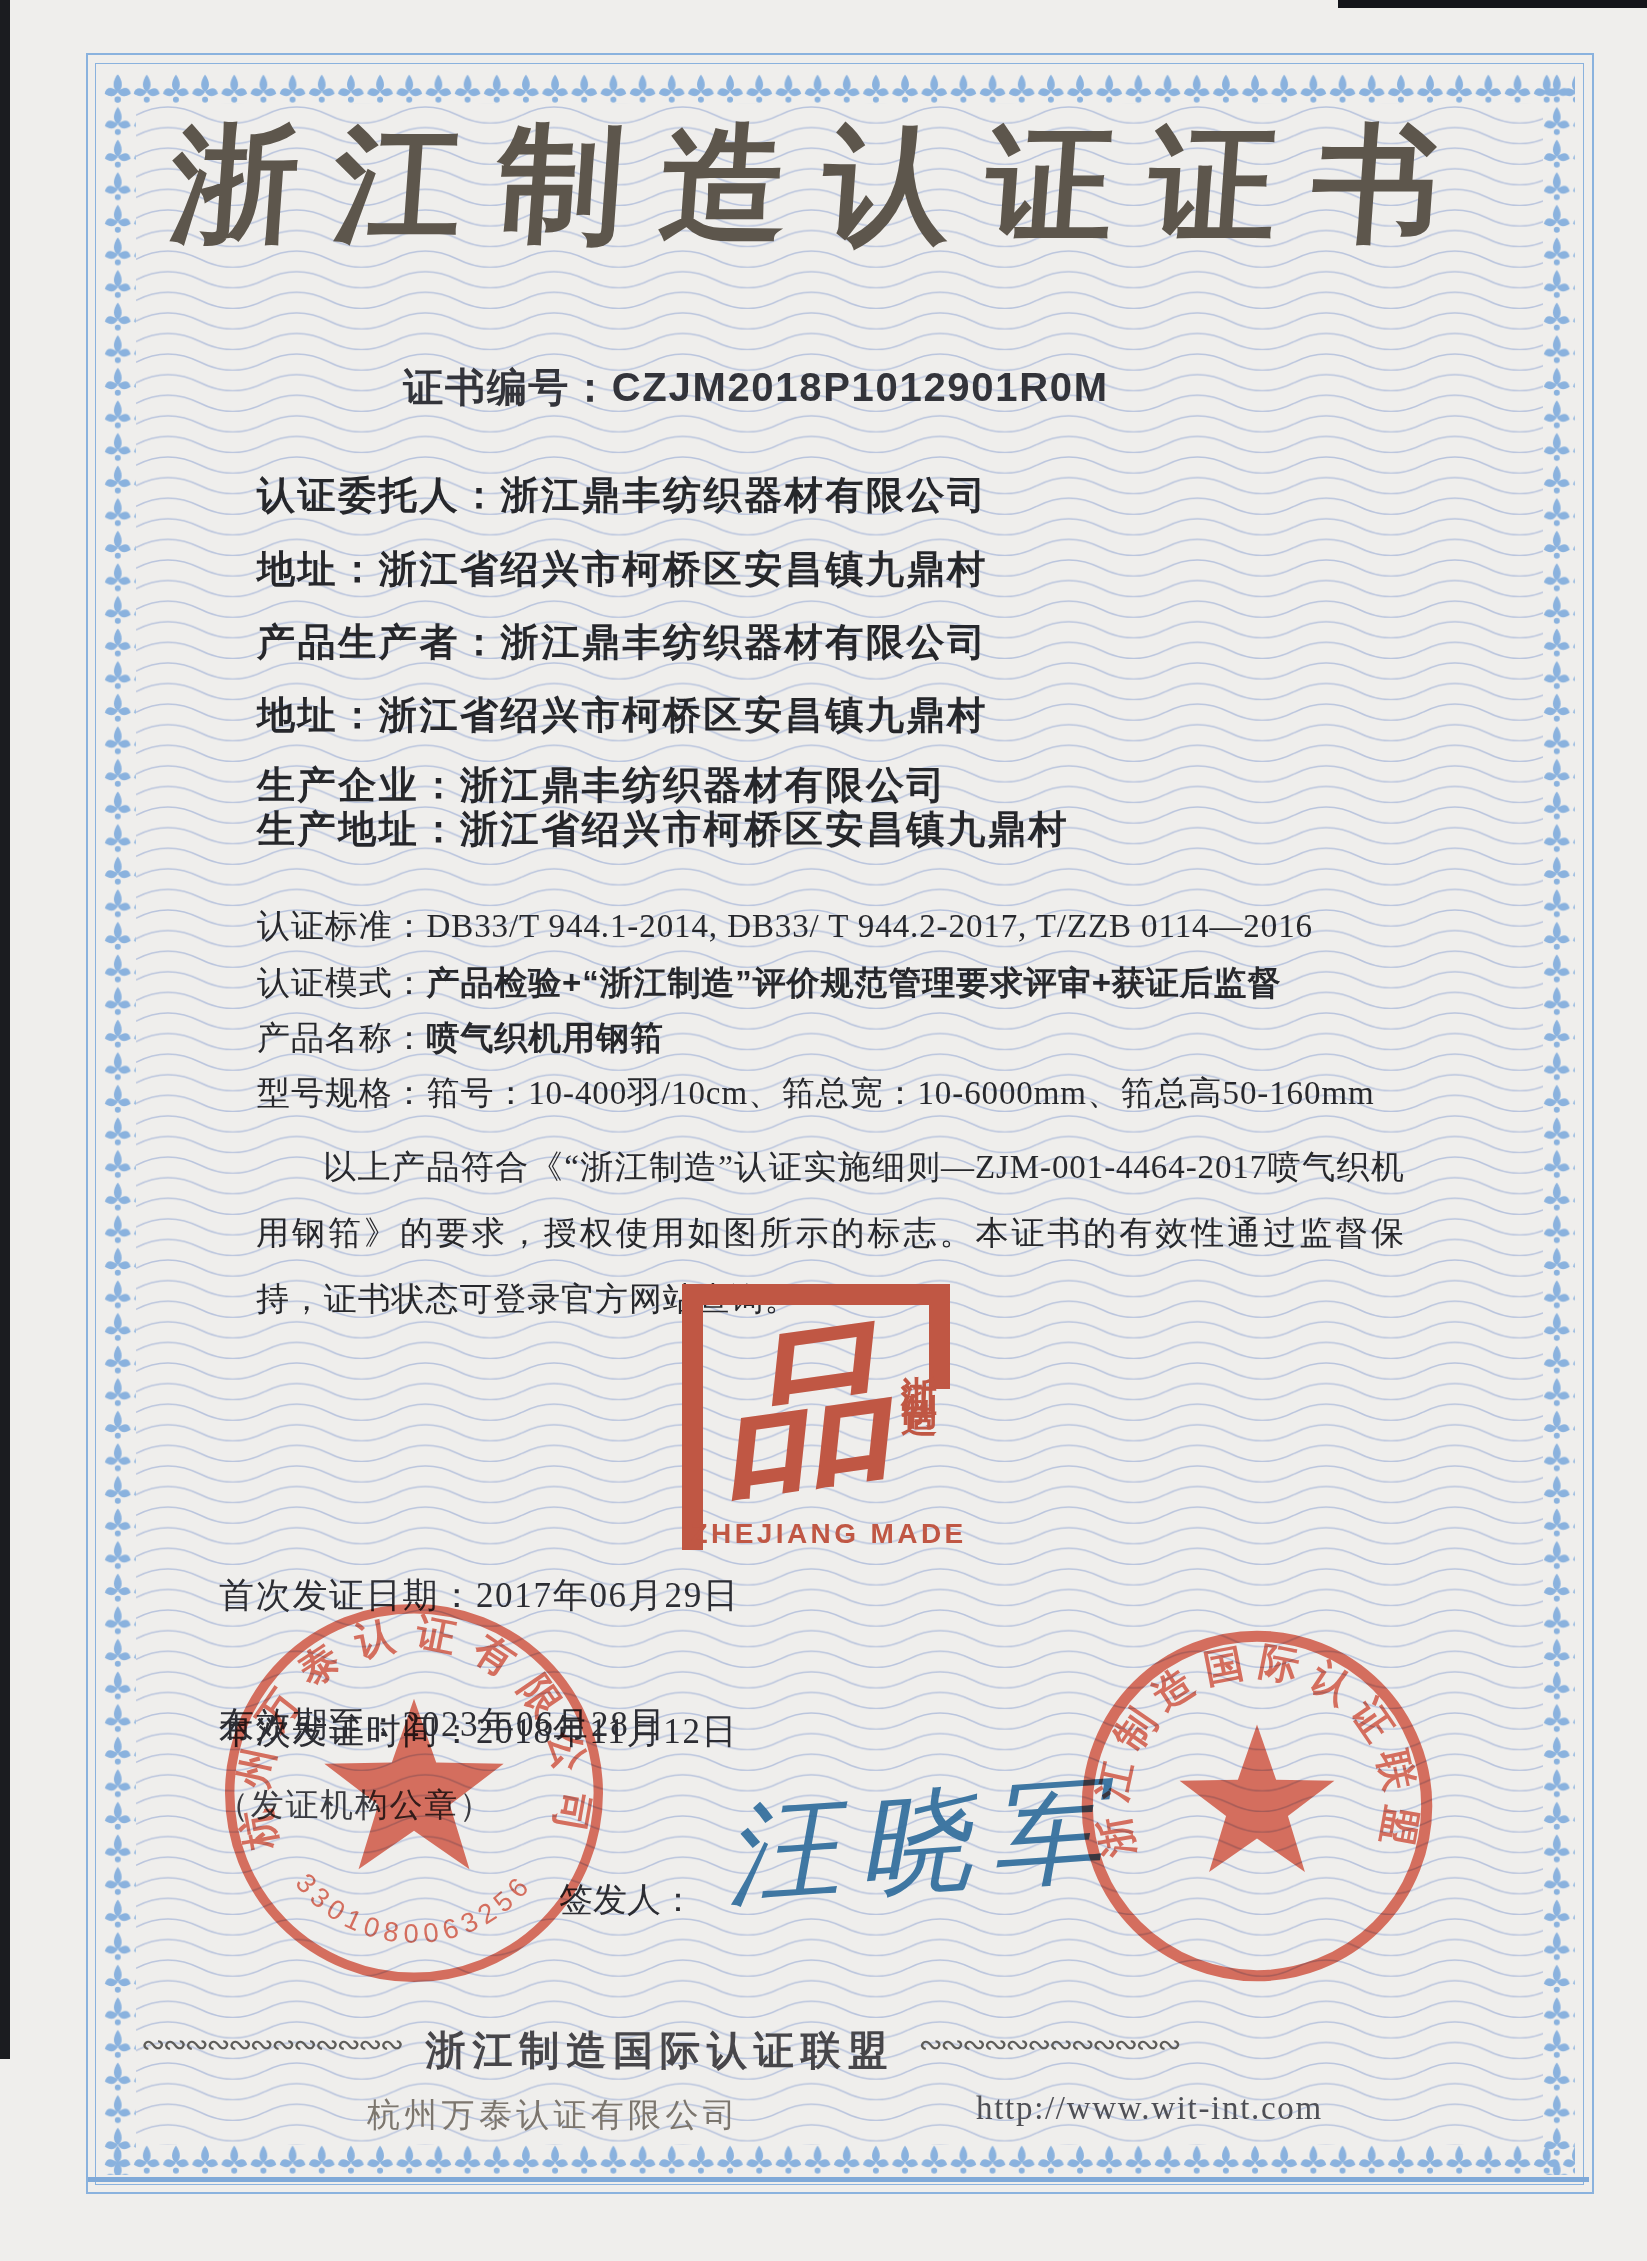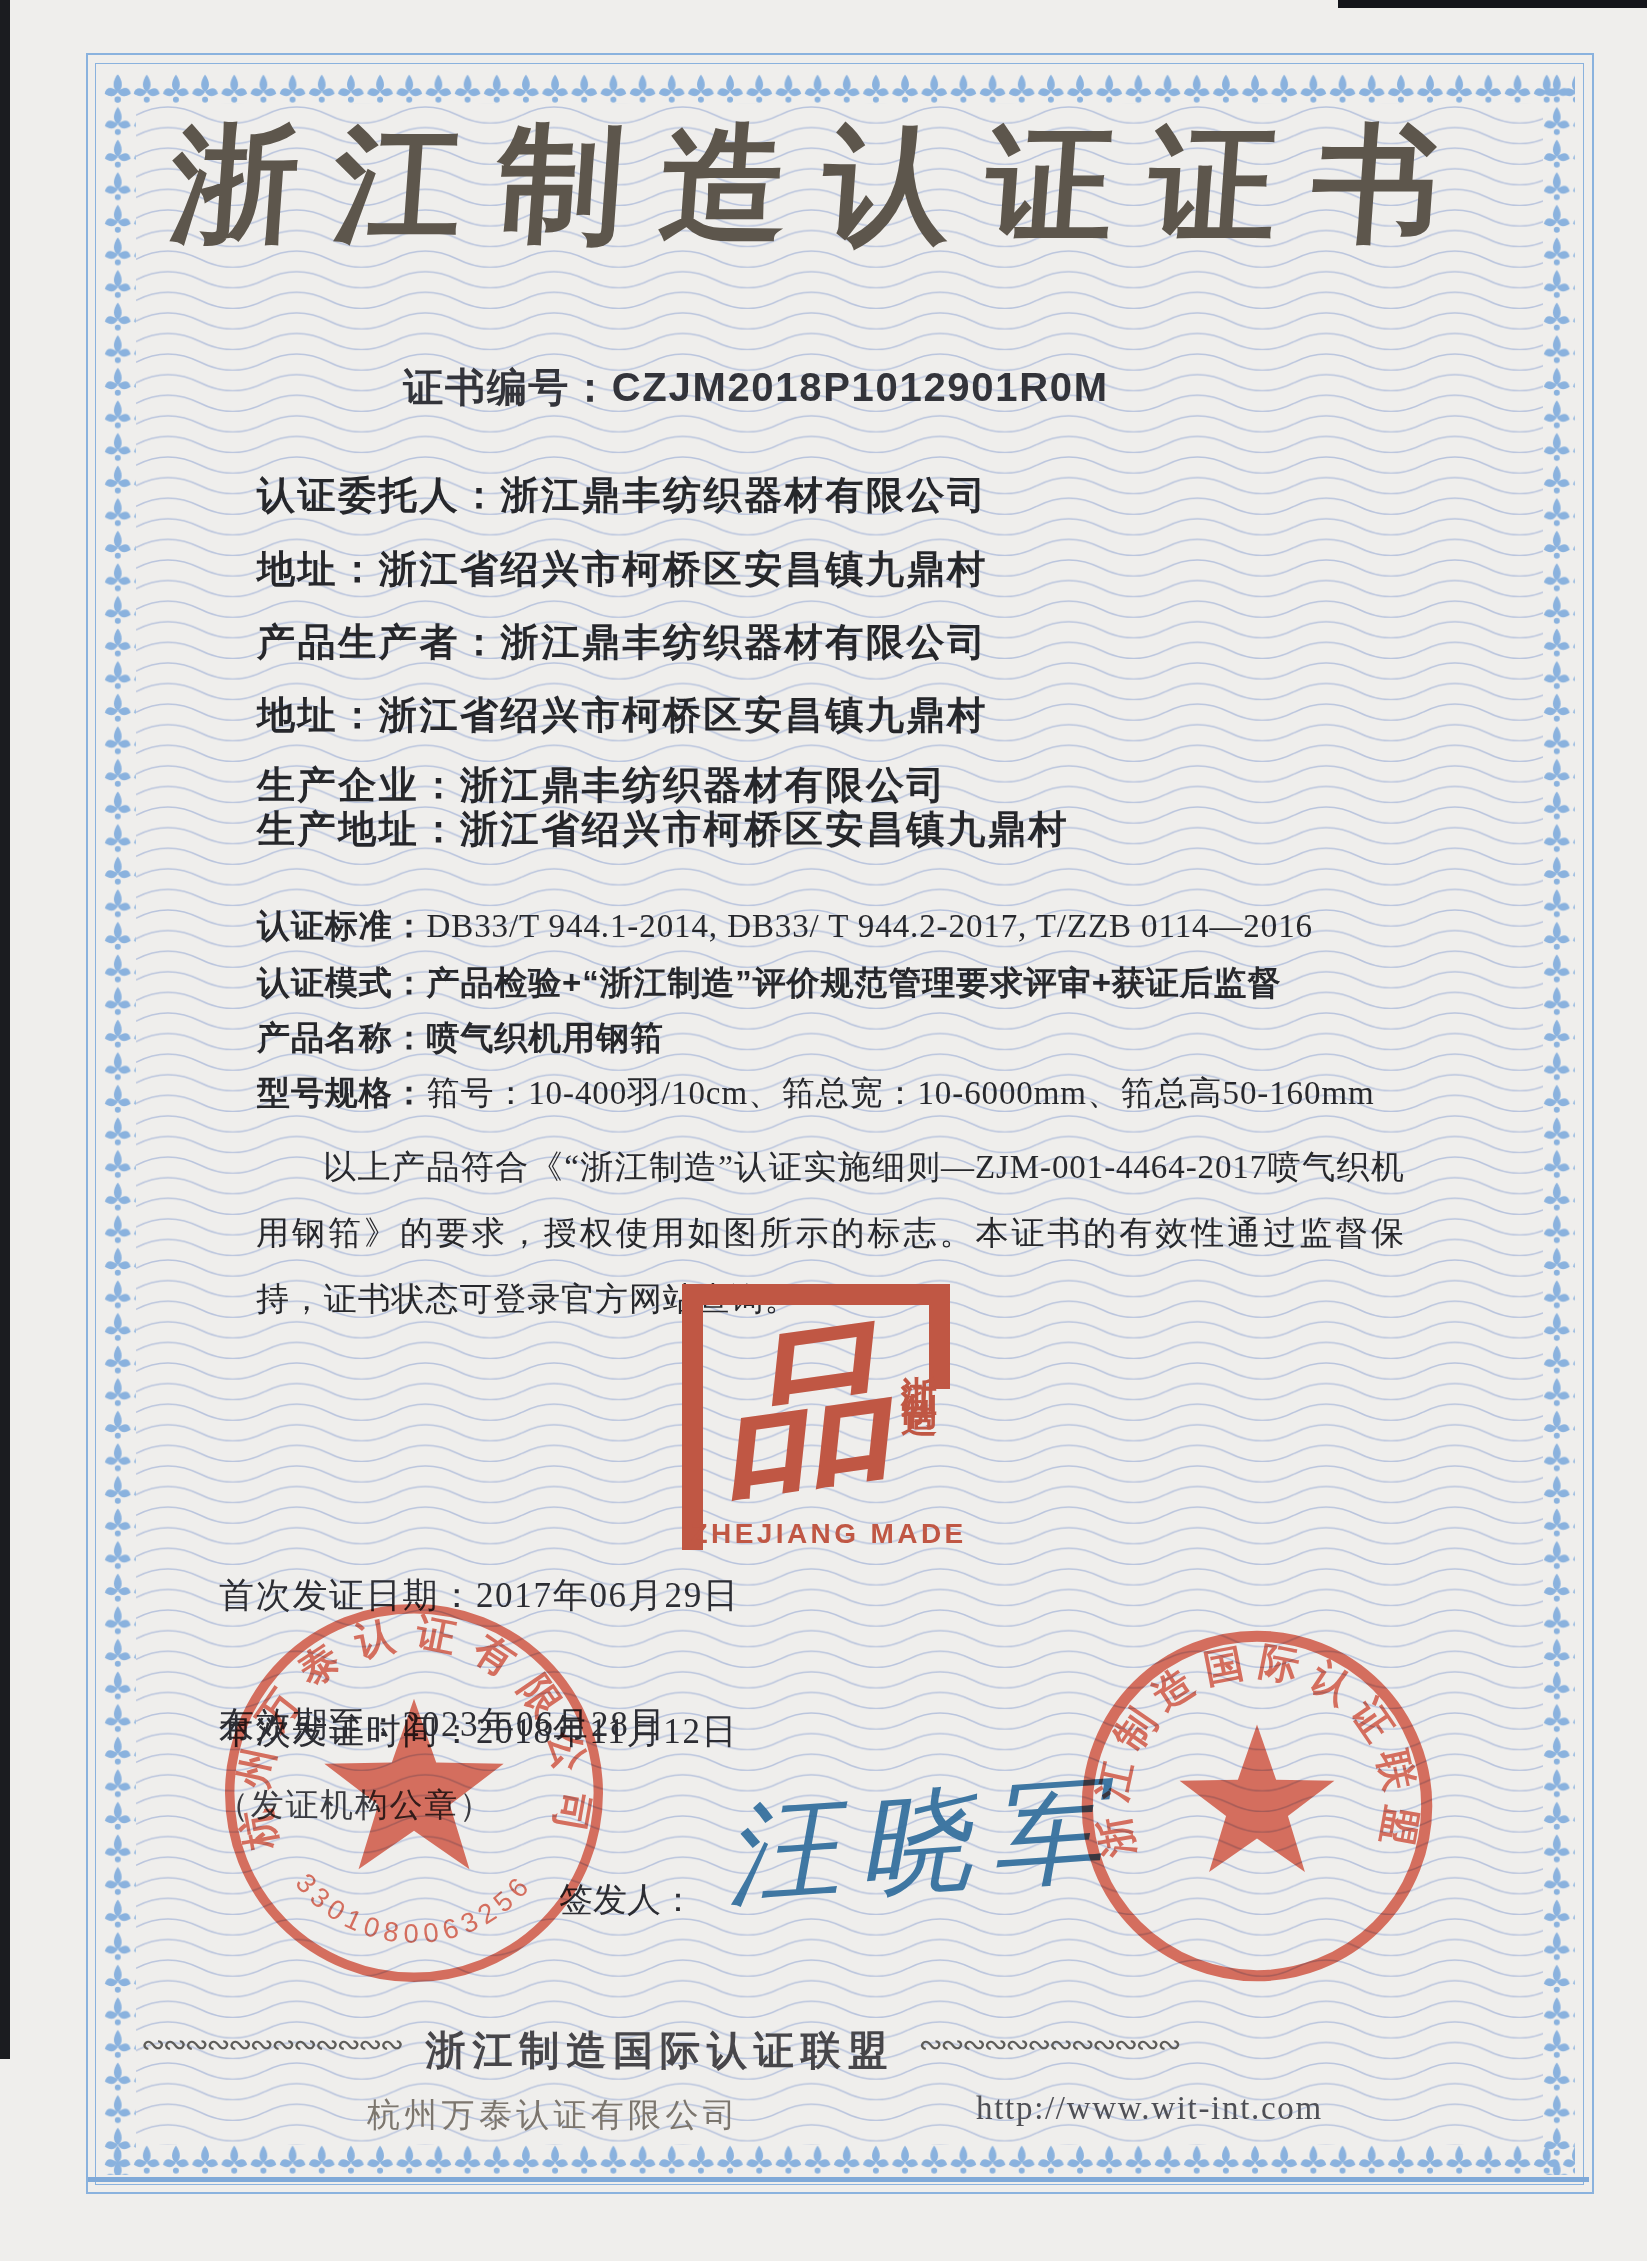--- a/index.html
+++ b/index.html
@@ -35,21 +35,21 @@
   .info-line{
     left:257px;font-size:38px;font-weight:bold;color:#26272b;
     letter-spacing:2.6px;white-space:nowrap;
   }
   .il0{top:470px;} .il1{top:544px;} .il2{top:617px;}
   .il3{top:690px;} .il4{top:760px;} .il5{top:804px;font-family:Liberation Mono, monospace;}
   
   .detail-line{
     left:257px;font-size:33px;color:#27282c;white-space:nowrap;letter-spacing:0.9px;
   }
-  .detail-line .lbl{font-family:"Liberation Sans",sans-serif;font-weight:bold;}
+  .detail-line .lbl{font-family:"Liberation Sans",sans-serif;font-weight:normal;}
   .detail-line .val-serif{font-family:"Liberation Serif",serif;}
   .detail-line .val-sans{font-family:"Liberation Sans",sans-serif;font-weight:bold;}
   .dl0{top:904px;} .dl1{top:961px;} .dl2{top:1016px;} .dl3{top:1071px;}
   
   .statement{
     left:256px;top:1134px;width:1149px;
     font-family:"Liberation Serif",serif;font-size:33px;line-height:66px;
     color:#27282c;text-align:justify;text-indent:67px;letter-spacing:0.9px;
   }
   

